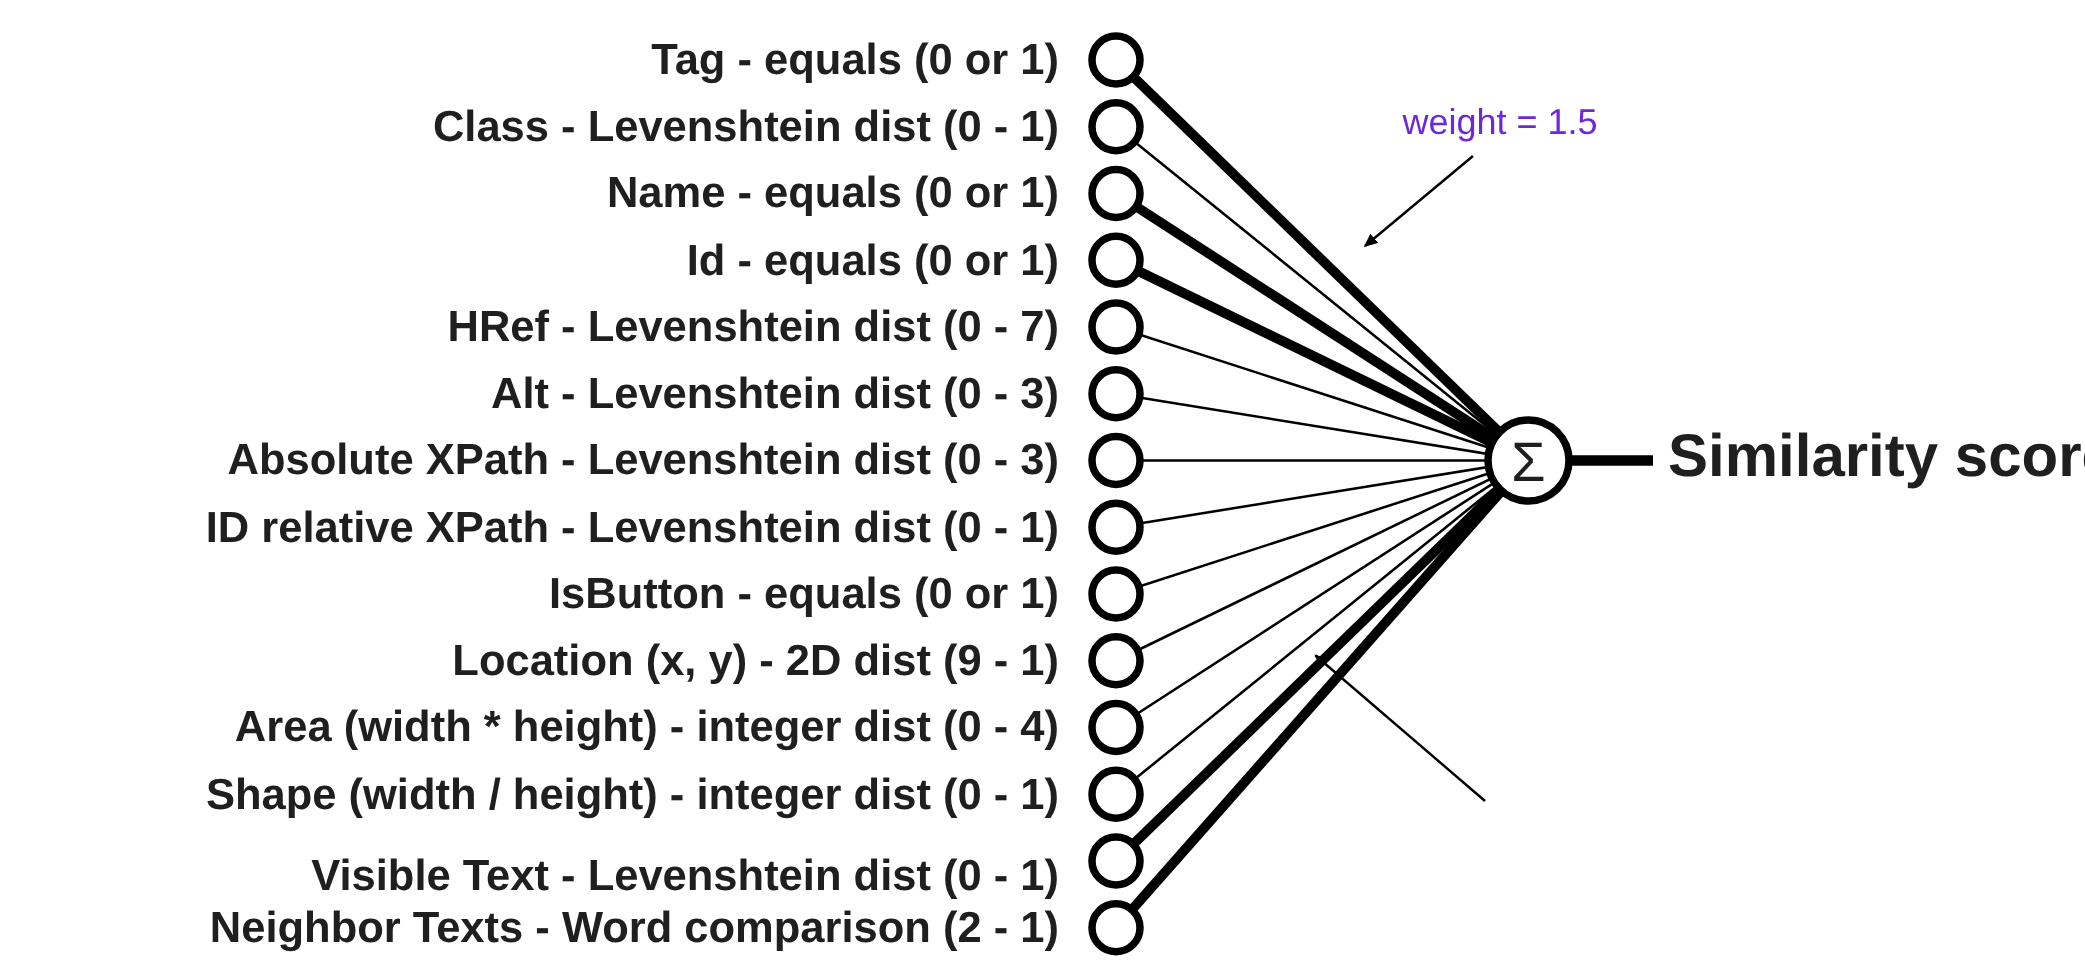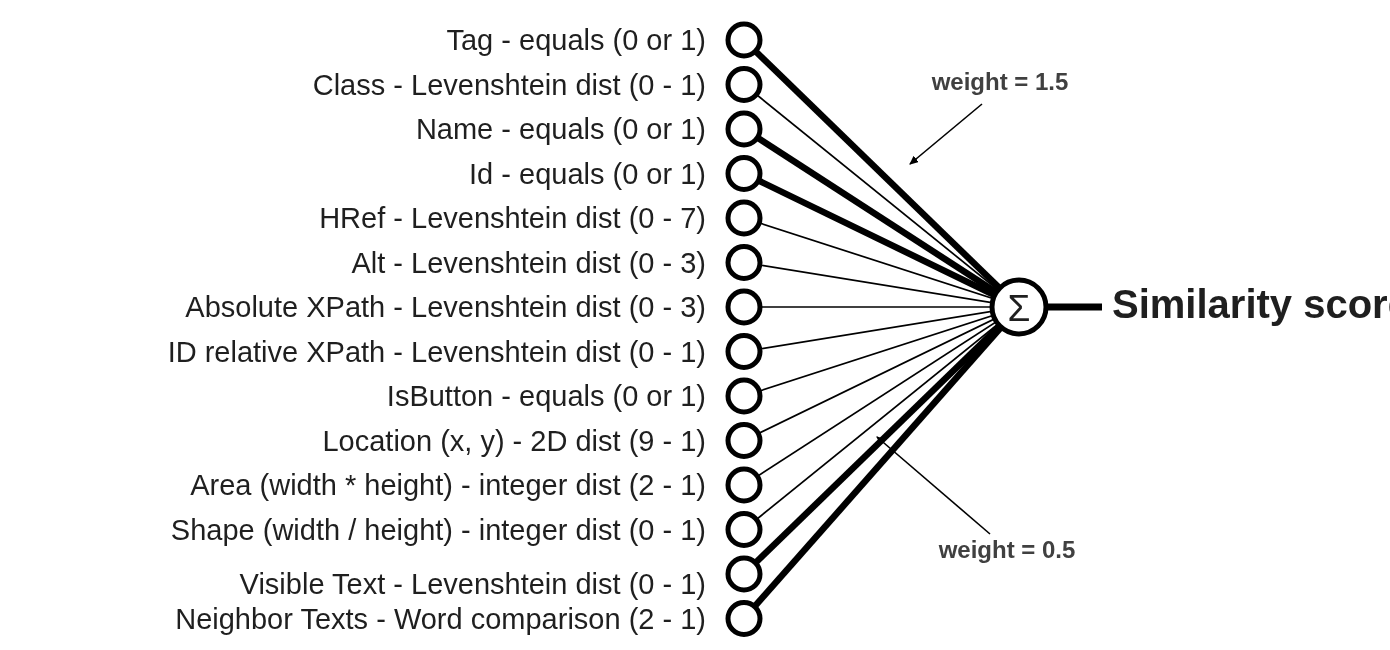--- a/index.html
+++ b/index.html
@@ -19,32 +19,32 @@
     position: absolute;
     left: 0;
     top: 0;
   }
   .input-label {
     position: absolute;
     right: 684px;
     white-space: nowrap;
     font-size: 29px;
     line-height: 32px;
-    font-weight: 400;
+    font-weight: 700;
     color: #1f1f1f;
     text-align: right;
   }
   .ann {
     position: absolute;
     width: 170px;
     text-align: center;
     font-size: 24px;
     line-height: 26px;
-    font-weight: 700;
-    color: #404040;
+    font-weight: 400;
+    color: #6d28d9;
     white-space: nowrap;
   }
   .ann1 { left: 915px; top: 69px; }
   .ann2 { left: 922px; top: 537px; }
   .output-label {
     position: absolute;
     left: 1112px;
     top: 283px;
     font-size: 40px;
     line-height: 42px;
@@ -107,21 +107,20 @@
       <div class="input-label" style="top: 24px;">Tag - equals (0 or 1)</div>
       <div class="input-label" style="top: 68.5px;">Class - Levenshtein dist (0 - 1)</div>
       <div class="input-label" style="top: 113px;">Name - equals (0 or 1)</div>
       <div class="input-label" style="top: 157.5px;">Id - equals (0 or 1)</div>
       <div class="input-label" style="top: 202px;">HRef - Levenshtein dist (0 - 7)</div>
       <div class="input-label" style="top: 246.5px;">Alt - Levenshtein dist (0 - 3)</div>
       <div class="input-label" style="top: 291px;">Absolute XPath - Levenshtein dist (0 - 3)</div>
       <div class="input-label" style="top: 335.5px;">ID relative XPath - Levenshtein dist (0 - 1)</div>
       <div class="input-label" style="top: 380px;">IsButton - equals (0 or 1)</div>
       <div class="input-label" style="top: 424.5px;">Location (x, y) - 2D dist (9 - 1)</div>
-      <div class="input-label" style="top: 469px;">Area (width * height) - integer dist (2 - 1)</div>
+      <div class="input-label" style="top: 469px;">Area (width * height) - integer dist (0 - 4)</div>
       <div class="input-label" style="top: 513.5px;">Shape (width / height) - integer dist (0 - 1)</div>
       <div class="input-label" style="top: 558px; margin-top: 10px;">Visible Text - Levenshtein dist (0 - 1)</div>
       <div class="input-label" style="top: 602.5px;">Neighbor Texts - Word comparison (2 - 1)</div>
     </div>
   <div class="ann ann1">weight = 1.5</div>
-  <div class="ann ann2">weight = 0.5</div>
   <div class="output-label">Similarity score</div>
 </div>
 
 </body></html>

